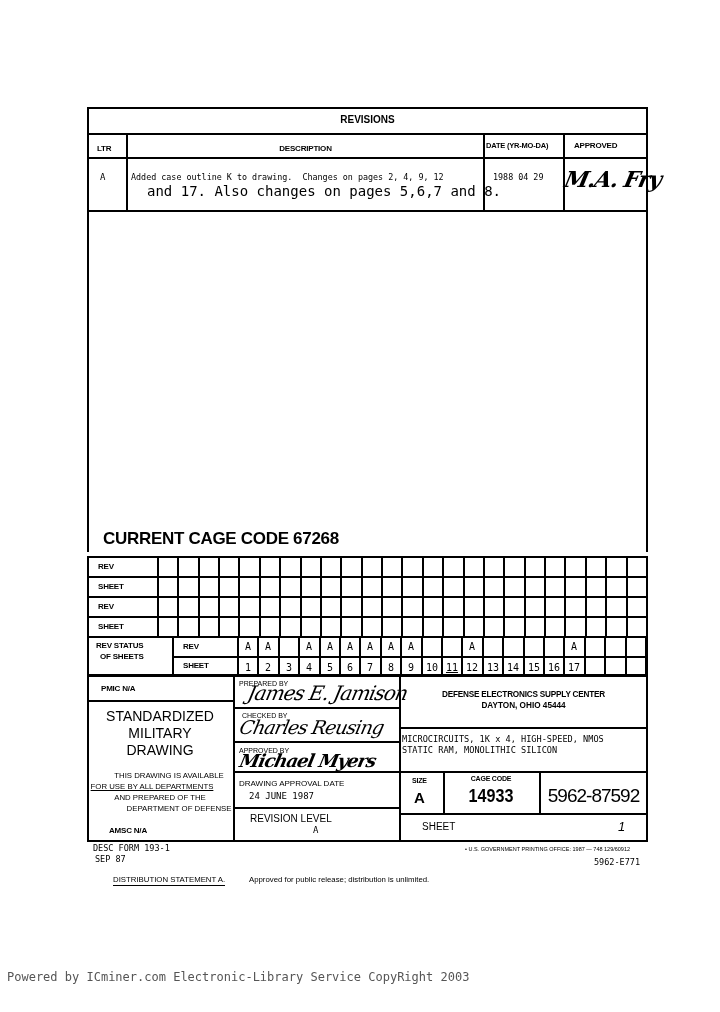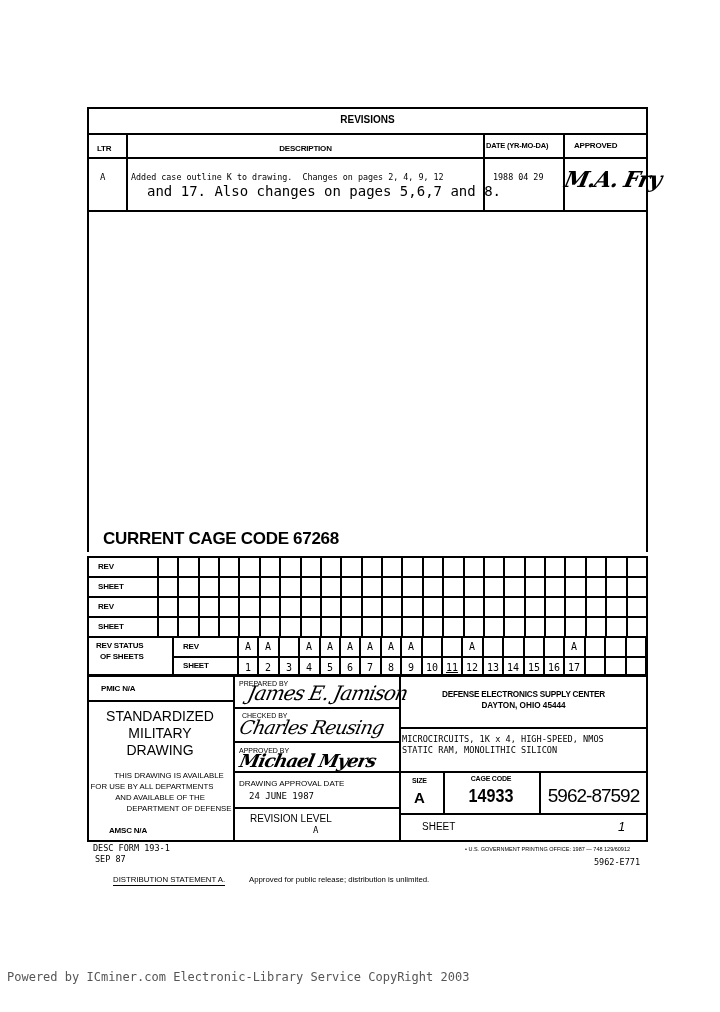--- a/index.html
+++ b/index.html
@@ -142,22 +142,22 @@
 <div class="box" style="left:87px;top:674px;width:561px;height:168px;"></div>
 <div class="vl" style="left:233px;top:674px;height:168px;"></div>
 <div class="vl" style="left:399px;top:674px;height:168px;"></div>
 <div class="hl" style="left:87px;top:700px;width:146px;"></div>
 
 <div class="lbl" style="left:101px;top:684px;">PMIC N/A</div>
 <div class="abs" style="left:87px;top:708px;width:146px;text-align:center;font-size:14px;">STANDARDIZED</div>
 <div class="abs" style="left:87px;top:725px;width:146px;text-align:center;font-size:14px;">MILITARY</div>
 <div class="abs" style="left:87px;top:742px;width:146px;text-align:center;font-size:14px;">DRAWING</div>
 <div class="abs" style="left:87px;top:771px;width:164px;text-align:center;font-size:7.8px;">THIS DRAWING IS AVAILABLE</div>
-<div class="abs" style="left:87px;top:782px;width:130px;text-align:center;font-size:7.8px;">FOR USE BY ALL DEPARTMENTS</div>
-<div class="abs" style="left:87px;top:793px;width:146px;text-align:center;font-size:7.8px;">AND AVAILABLE OF THE</div>
+<div class="abs" style="left:87px;top:782px;width:130px;text-align:center;font-size:7.8px;text-decoration:underline;">FOR USE BY ALL DEPARTMENTS</div>
+<div class="abs" style="left:87px;top:793px;width:146px;text-align:center;font-size:7.8px;">AND PREPARED OF THE</div>
 <div class="abs" style="left:87px;top:804px;width:146px;text-align:center;font-size:7.8px;padding-left:19px;">DEPARTMENT OF DEFENSE</div>
 <div class="lbl" style="left:109px;top:826px;">AMSC N/A</div>
 
 <div class="hl" style="left:233px;top:707px;width:166px;"></div>
 <div class="hl" style="left:233px;top:741px;width:166px;"></div>
 <div class="hl" style="left:233px;top:771px;width:166px;"></div>
 <div class="hl" style="left:233px;top:807px;width:166px;"></div>
 <div class="abs" style="left:239px;top:680px;font-size:7px;">PREPARED BY</div>
 <div class="sig" style="left:248px;top:681px;">James E. Jamison</div>
 <div class="abs" style="left:242px;top:712px;font-size:7px;">CHECKED BY</div>

